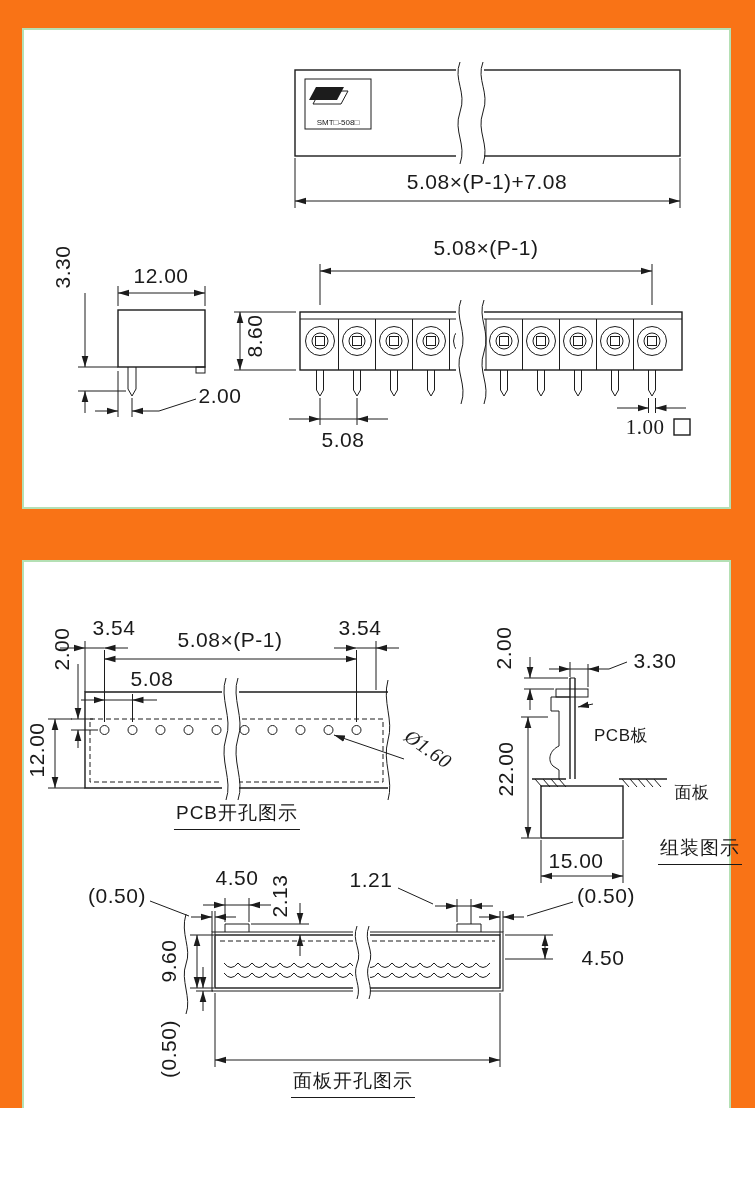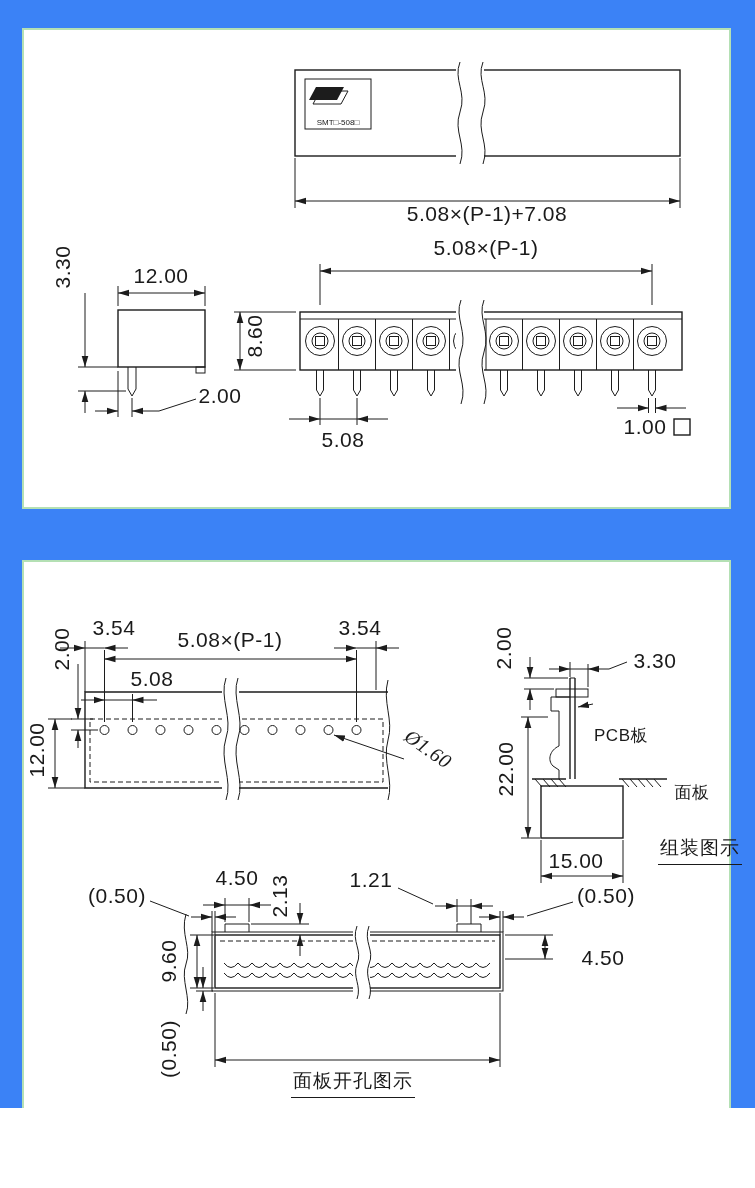--- a/index.html
+++ b/index.html
@@ -1,18 +1,18 @@
 <!DOCTYPE html>
 <html><head>
 <meta charset="utf-8">
 <style>
   * { margin:0; padding:0; box-sizing:border-box; }
   html,body { background:#ffffff; }
   body { width:755px; height:1188px; font-family:"Liberation Sans", sans-serif; position:relative; }
-  #page { position:absolute; inset:0; width:755px; height:1108px; background:#3b82f6; overflow:hidden; }
+  #page { position:absolute; inset:0; width:755px; height:1108px; background:#f97316; overflow:hidden; }
   .panel { position:absolute; border:2px solid #b4e0b4; background:#fff; }
   #panel1 { left:22px; top:28px;  width:709px; height:481px; }
   #panel2 { left:22px; top:560px; width:709px; height:601px; }
   svg.overlay { position:absolute; left:0; top:0; }
   svg line, svg path, svg rect, svg circle { stroke:#1c1c1c; fill:none; stroke-width:1; }
   .thick { stroke-width:1.4; }
   .white { fill:#ffffff; stroke:none; }
   .fillk { fill:#1c1c1c; stroke:none; }
   .dash  { stroke-dasharray:5,3; }
   .lbl { position:absolute; transform:translate(-50%,-50%); font-size:21px; color:#1a1a1a;
@@ -278,36 +278,37 @@
       <line x1="203" y1="967" x2="203" y2="988" marker-end="url(#arr)"></line>
       <line x1="203" y1="1011" x2="203" y2="991" marker-end="url(#arr)"></line>
       <line x1="196" y1="991" x2="213" y2="991"></line>
       <line x1="215" y1="993" x2="215" y2="1067"></line>
       <line x1="500" y1="993" x2="500" y2="1067"></line>
       <line x1="215" y1="1060" x2="500" y2="1060" marker-start="url(#arr)" marker-end="url(#arr)"></line>
     </g>
   </svg>
 
   <div class="lbl tiny" style="left:338px; top:122px;">SMT□-508□</div>
-  <div class="lbl" style="left:487px; top:182px;margin-top:32px;">5.08×(P-1)+7.08</div>
+  <div class="lbl" style="left:487px; top:182px;">5.08×(P-1)+7.08</div>
   <div class="lbl" style="left:486px; top:248px;">5.08×(P-1)</div>
   <div class="lbl" style="left:161px; top:276px;">12.00</div>
   <div class="lbl rot" style="left:63px; top:267px;">3.30</div>
   <div class="lbl rot" style="left:255px; top:336px;">8.60</div>
   <div class="lbl" style="left:220px; top:396px;">2.00</div>
   <div class="lbl" style="left:343px; top:440px;">5.08</div>
-  <div class="lbl" style="left:645px; top:427px;">1.00</div>
+  <div class="lbl" style="left:645px; top:427px;font-family:Liberation Serif, serif;">1.00</div>
 
   <div class="lbl" style="left:114px; top:628px;">3.54</div>
   <div class="lbl" style="left:230px; top:640px;">5.08×(P-1)</div>
   <div class="lbl" style="left:360px; top:628px;">3.54</div>
   <div class="lbl rot" style="left:62px; top:649px;">2.00</div>
   <div class="lbl" style="left:152px; top:679px;">5.08</div>
   <div class="lbl rot" style="left:37px; top:750px;">12.00</div>
   <div class="lbl diag" style="left:428px; top:749px;">Ø1.60</div>
+  <div class="lbl cap" style="left:237px; top:815px;">PCB开孔图示</div>
 
   <div class="lbl rot" style="left:504px; top:648px;">2.00</div>
   <div class="lbl" style="left:655px; top:661px;">3.30</div>
   <div class="lbl sm" style="left:621px; top:735px;">PCB板</div>
   <div class="lbl rot" style="left:506px; top:769px;">22.00</div>
   <div class="lbl sm" style="left:692px; top:792px;">面板</div>
   <div class="lbl" style="left:576px; top:861px;">15.00</div>
   <div class="lbl cap" style="left:700px; top:850px;">组装图示</div>
 
   <div class="lbl" style="left:117px; top:896px;">(0.50)</div>

